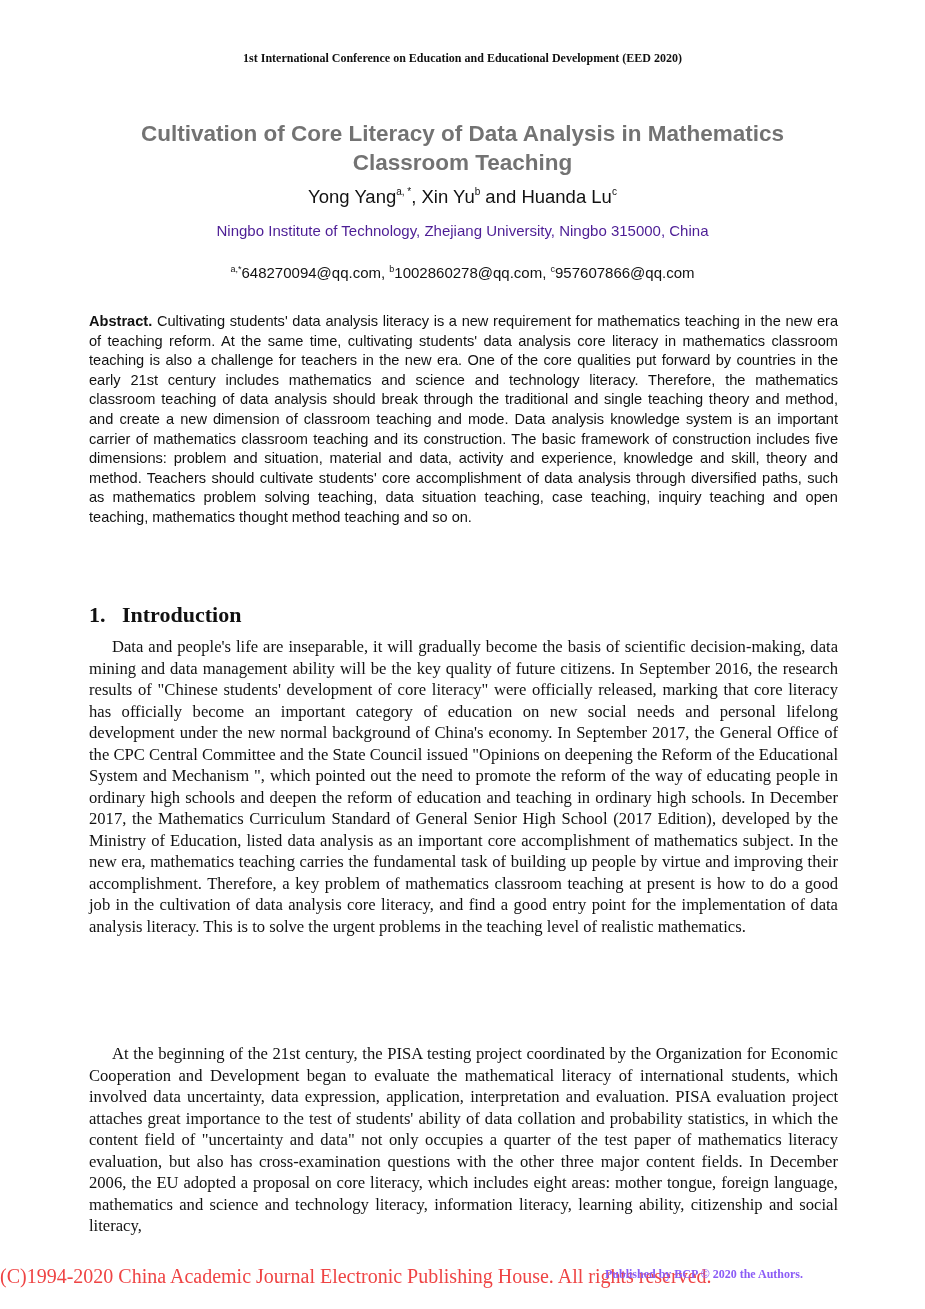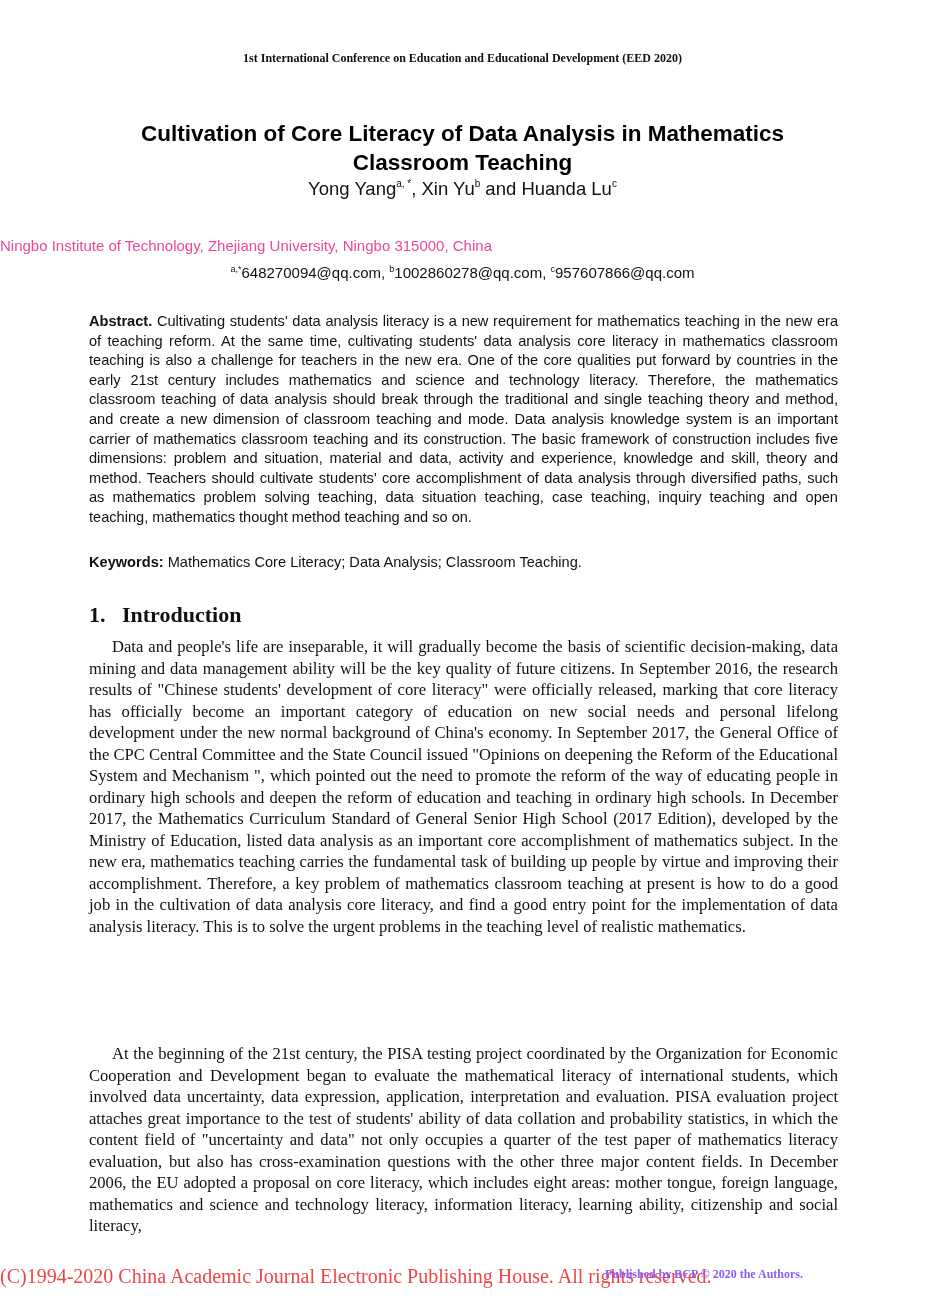--- a/index.html
+++ b/index.html
@@ -6,30 +6,30 @@
     body { width: 925px; height: 1309px; position: relative; overflow: hidden; color: #111; }
     .page { position: absolute; left: 0; top: 0; width: 740px; height: 1309px; }
 
     .running-head {
       position: absolute; top: 51px; left: 0; width: 925px; text-align: center;
       font-family: "Liberation Serif", serif; font-weight: bold; font-size: 12px; color: #111;
     }
 
     .title {
       position: absolute; top: 119px; left: 90px; width: 745px; text-align: center;
-      font-family: "Liberation Sans", sans-serif; font-weight: bold; font-size: 22.5px; line-height: 29px; color: #000000;
+      font-family: "Liberation Sans", sans-serif; font-weight: bold; font-size: 22.5px; line-height: 29px; color: #737373;
     }
     .authors {
-      position: absolute; top: 178px; left: 0; width: 925px; text-align: center;
+      position: absolute; top: 186px; left: 0; width: 925px; text-align: center;
       font-family: "Liberation Sans", sans-serif; font-size: 18.5px; color: #111;
     }
     .authors sup { font-size: 10px; vertical-align: 8px; line-height: 0; }
     .affil {
-      position: absolute; top: 237px; left: 0; width: 925px; 
-      font-family: "Liberation Sans", sans-serif; font-size: 15px; color: #ec4899;
+      position: absolute; top: 222px; left: 0; width: 925px; text-align: center;
+      font-family: "Liberation Sans", sans-serif; font-size: 15px; color: #4c1d95;
     }
     .emails {
       position: absolute; top: 251px; left: 0; width: 925px; text-align: center;
       font-family: "Liberation Sans", sans-serif; font-size: 15px; color: #111; margin-top: 13px;
     }
     .emails sup { font-size: 9px; vertical-align: 6px; line-height: 0; }
 
     .abstract {
       position: absolute; top: 285px; left: 89px; width: 749px;
       font-family: "Liberation Sans", sans-serif; font-size: 14.6px; line-height: 19.6px;
@@ -84,23 +84,20 @@
   <div class="affil">Ningbo Institute of Technology, Zhejiang University, Ningbo 315000, China</div>
 
   <div class="emails">
     <sup>a,*</sup><span>648270094@qq.com</span><span>, </span><sup>b</sup><span>1002860278@qq.com</span><span>, </span><sup>c</sup><span>957607866@qq.com</span>
   </div>
 
   <div class="abstract">
     <b>Abstract.</b><span> Cultivating students' data analysis literacy is a new requirement for mathematics teaching in the new era of teaching reform. At the same time, cultivating students' data analysis core literacy in mathematics classroom teaching is also a challenge for teachers in the new era. One of the core qualities put forward by countries in the early 21st century includes mathematics and science and technology literacy. Therefore, the mathematics classroom teaching of data analysis should break through the traditional and single teaching theory and method, and create a new dimension of classroom teaching and mode. Data analysis knowledge system is an important carrier of mathematics classroom teaching and its construction. The basic framework of construction includes five dimensions: problem and situation, material and data, activity and experience, knowledge and skill, theory and method. Teachers should cultivate students' core accomplishment of data analysis through diversified paths, such as mathematics problem solving teaching, data situation teaching, case teaching, inquiry teaching and open teaching, mathematics thought method teaching and so on.</span>
   </div>
 
-  <div class="keywords">
-    <b>Keywords:</b><span> Mathematics Core Literacy; Data Analysis; Classroom Teaching.</span>
-  </div>
 
   <div class="section-heading sec1-heading">
     <span class="num">1.</span><span>Introduction</span>
   </div>
   <div class="body-text sec1-text">Data and people's life are inseparable, it will gradually become the basis of scientific decision-making, data mining and data management ability will be the key quality of future citizens. In September 2016, the research results of "Chinese students' development of core literacy" were officially released, marking that core literacy has officially become an important category of education on new social needs and personal lifelong development under the new normal background of China's economy. In September 2017, the General Office of the CPC Central Committee and the State Council issued "Opinions on deepening the Reform of the Educational System and Mechanism ", which pointed out the need to promote the reform of the way of educating people in ordinary high schools and deepen the reform of education and teaching in ordinary high schools. In December 2017, the Mathematics Curriculum Standard of General Senior High School (2017 Edition), developed by the Ministry of Education, listed data analysis as an important core accomplishment of mathematics subject. In the new era, mathematics teaching carries the fundamental task of building up people by virtue and improving their accomplishment. Therefore, a key problem of mathematics classroom teaching at present is how to do a good job in the cultivation of data analysis core literacy, and find a good entry point for the implementation of data analysis literacy. This is to solve the urgent problems in the teaching level of realistic mathematics.</div>
 
   <div class="body-text sec2-text">At the beginning of the 21st century, the PISA testing project coordinated by the Organization for Economic Cooperation and Development began to evaluate the mathematical literacy of international students, which involved data uncertainty, data expression, application, interpretation and evaluation. PISA evaluation project attaches great importance to the test of students' ability of data collation and probability statistics, in which the content field of "uncertainty and data" not only occupies a quarter of the test paper of mathematics literacy evaluation, but also has cross-examination questions with the other three major content fields. In December 2006, the EU adopted a proposal on core literacy, which includes eight areas: mother tongue, foreign language, mathematics and science and technology literacy, information literacy, learning ability, citizenship and social literacy,</div>
 
   <div class="footer">
     <span class="footer-watermark">(C)1994-2020 China Academic Journal Electronic Publishing House. All rights reserved.</span>

